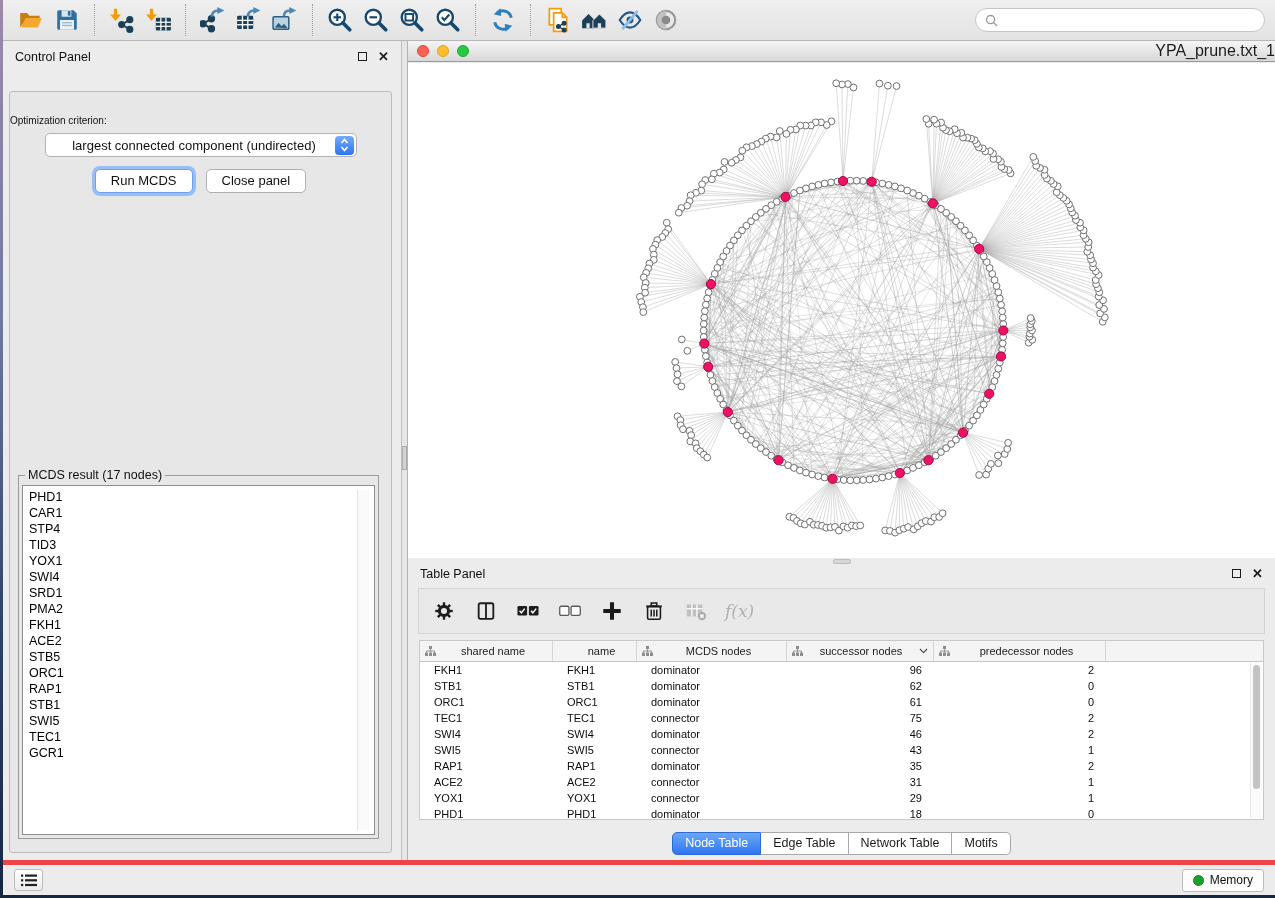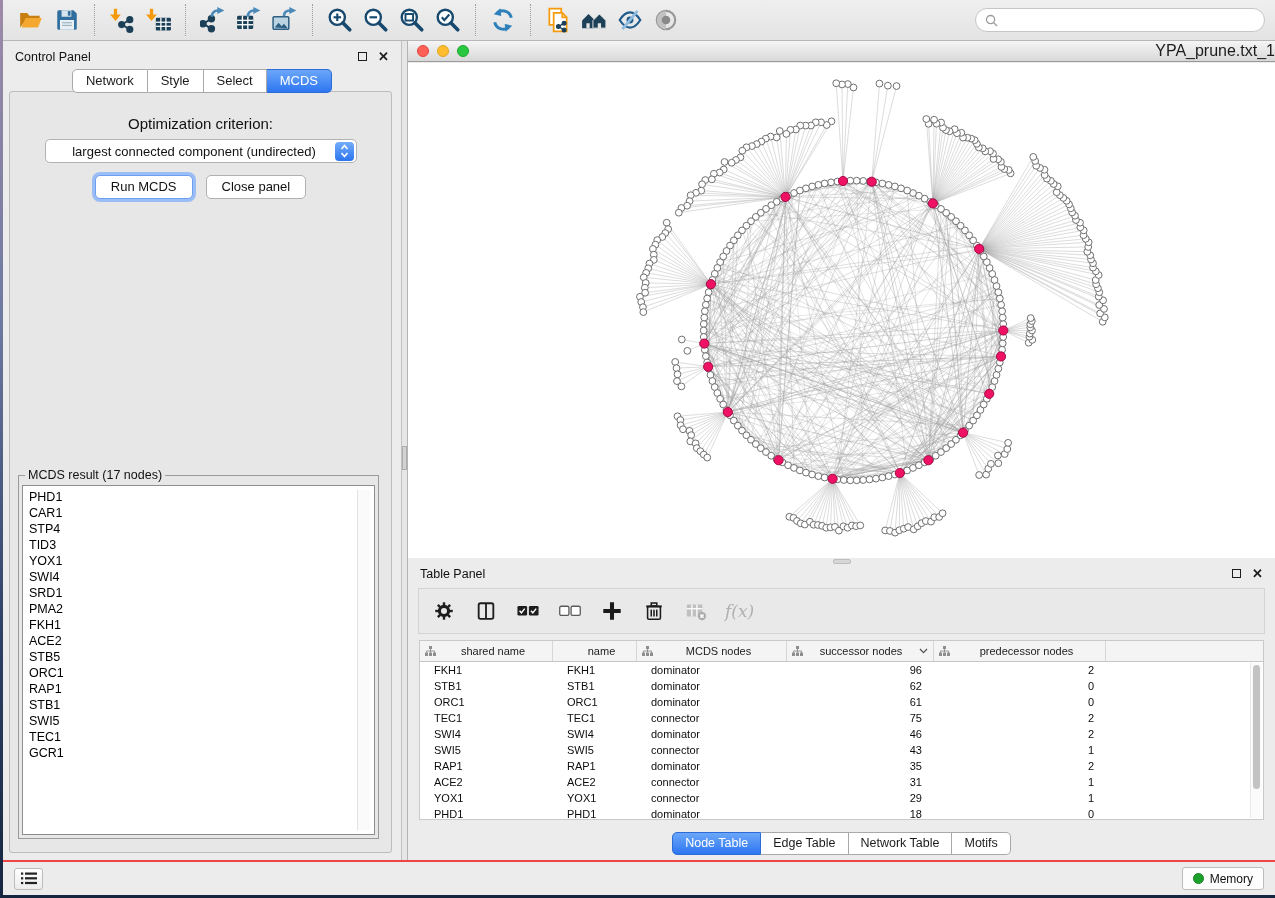--- a/index.html
+++ b/index.html
@@ -30,21 +30,21 @@
   .win-icons { margin-left:auto; display:flex; gap:11px; align-items:center; }
   .float-box { width:9px; height:9px; border:1.5px solid #1d1d1d; display:inline-block; background:transparent; cursor:pointer; }
   .close-x { font-size:13px; font-weight:bold; color:#1d1d1d; line-height:1; cursor:pointer; }
   .cp-tabs { position:absolute; top:28px; left:0; right:0; display:flex; justify-content:center; z-index:2; }
   .tab { font-size:13px; padding:3px 13px 4px; background:#fff; border:1px solid #a9a9a9; border-left:none; color:#1c1c1c; cursor:pointer; font-family:inherit; }
   .tab:first-child { border-left:1px solid #a9a9a9; border-radius:5px 0 0 5px; }
   .tab:last-child { border-radius:0 5px 5px 0; }
   .tab.selected { background:linear-gradient(#6ba7f9,#2e76f1); border-color:#2d6bd6; color:#fff; }
   .cp-pane { position:absolute; left:6px; right:9px; top:50px; bottom:7px;
     background:#e7e7e7; border:1px solid #bcbcbc; border-radius:3px; }
-  .opt-label { margin-top:23px; text-align:center; font-size:15px; color:#111; }
+  .opt-label { margin-top:23px; font-size:10px; color:#111; }
   .cp-select { margin:7px auto 0; width:312px; height:24px; background:#fff; border:1px solid #b3b3b3;
     border-radius:5px; display:flex; align-items:center; padding:0 2px 0 8px; cursor:pointer; }
   .cp-select .val { flex:1; text-align:center; font-size:13px; color:#111; white-space:nowrap; }
   .stepper { width:19px; height:19px; border-radius:4px; background:linear-gradient(#74acfb,#2c74f0);
     display:flex; align-items:center; justify-content:center; flex:none; }
   .btn-row { margin-top:12px; display:flex; justify-content:center; gap:13px; }
   .btn { font-size:13px; padding:3px 15px 4px; background:#fff; border:1px solid #b0b0b0; border-radius:5px; color:#111; cursor:pointer; font-family:inherit; }
   .btn.focused { box-shadow:0 0 0 3px rgba(90,155,255,.55); border-color:#6d9ff0; }
   .result-group { position:absolute; left:8px; right:12px; top:376px; bottom:13px;
     border:1px solid #9b9b9b; padding:3px; margin:0; }
@@ -89,21 +89,21 @@
   .tp-body .tr { display:flex; height:16px; align-items:center; }
   .td { font-size:11px; color:#0d0d0d; padding-left:14px; white-space:nowrap; overflow:hidden; flex:none; }
   .td.num { text-align:right; padding-left:0; padding-right:12px; }
   .tp-scrollbar { position:absolute; right:1px; top:22px; bottom:1px; width:12px; background:#fbfbfb; border-left:1px solid #e8e8e8; }
   .tp-scrollbar .thumb { position:absolute; left:2px; right:2px; top:2px; height:124px; background:#c3c3c3; border-radius:5px; }
   .tp-tabs { position:absolute; left:0; right:0; top:274px; display:flex; justify-content:center; }
   .tp-tabs .tab { font-size:12.5px; padding:3px 12px 4px; }
 
   
   .statusbar { position:absolute; left:0; right:0; bottom:0; height:35px; background:#ececec;
-    border-top:2px solid #ef4444; display:flex; align-items:center; padding:0 11px; }
+    border-top:5px solid #ef4444; display:flex; align-items:center; padding:0 11px; }
   .sb-left-btn { width:29px; height:22px; border:1px solid #bcbcbc; border-radius:3px;
     background:linear-gradient(#fefefe,#ececec); display:flex; align-items:center; justify-content:center; cursor:pointer; }
   .memory-btn { margin-left:auto; height:23px; border:1px solid #bcbcbc; border-radius:3px; background:#fdfdfd;
     display:flex; align-items:center; gap:6px; padding:0 10px; font-size:12px; color:#111; cursor:pointer; font-family:inherit; }
   .mem-dot { width:11px; height:11px; border-radius:50%; background:#1ca02c; border:1px solid #14831f; }
 </style>
 </head>
 <body>
 
 <div class="window">
@@ -283,26 +283,20 @@
   <div class="content">
 
     <div class="control-panel">
       <div class="panel-titlebar">
         <span>Control Panel</span>
         <span class="win-icons">
           <span class="float-box"></span>
           <span class="close-x">✕</span>
         </span>
       </div>
-      <div class="cp-tabs" id="cp-tabs">
-          <button class="tab">Network</button>
-          <button class="tab">Style</button>
-          <button class="tab">Select</button>
-          <button class="tab selected">MCDS</button>
-        </div>
       <div class="cp-pane">
         <div class="opt-label">Optimization criterion:</div>
         <div class="cp-select">
           <span class="val">largest connected component (undirected)</span>
           <span class="stepper">
             <svg width="9" height="14" viewBox="0 0 9 14">
                 <path d="M1.5 5L4.5 1.5 7.5 5" fill="none" stroke="#fff" stroke-width="1.6"></path>
                 <path d="M1.5 9l3 3.5 3-3.5" fill="none" stroke="#fff" stroke-width="1.6"></path>
               </svg>
           </span>

